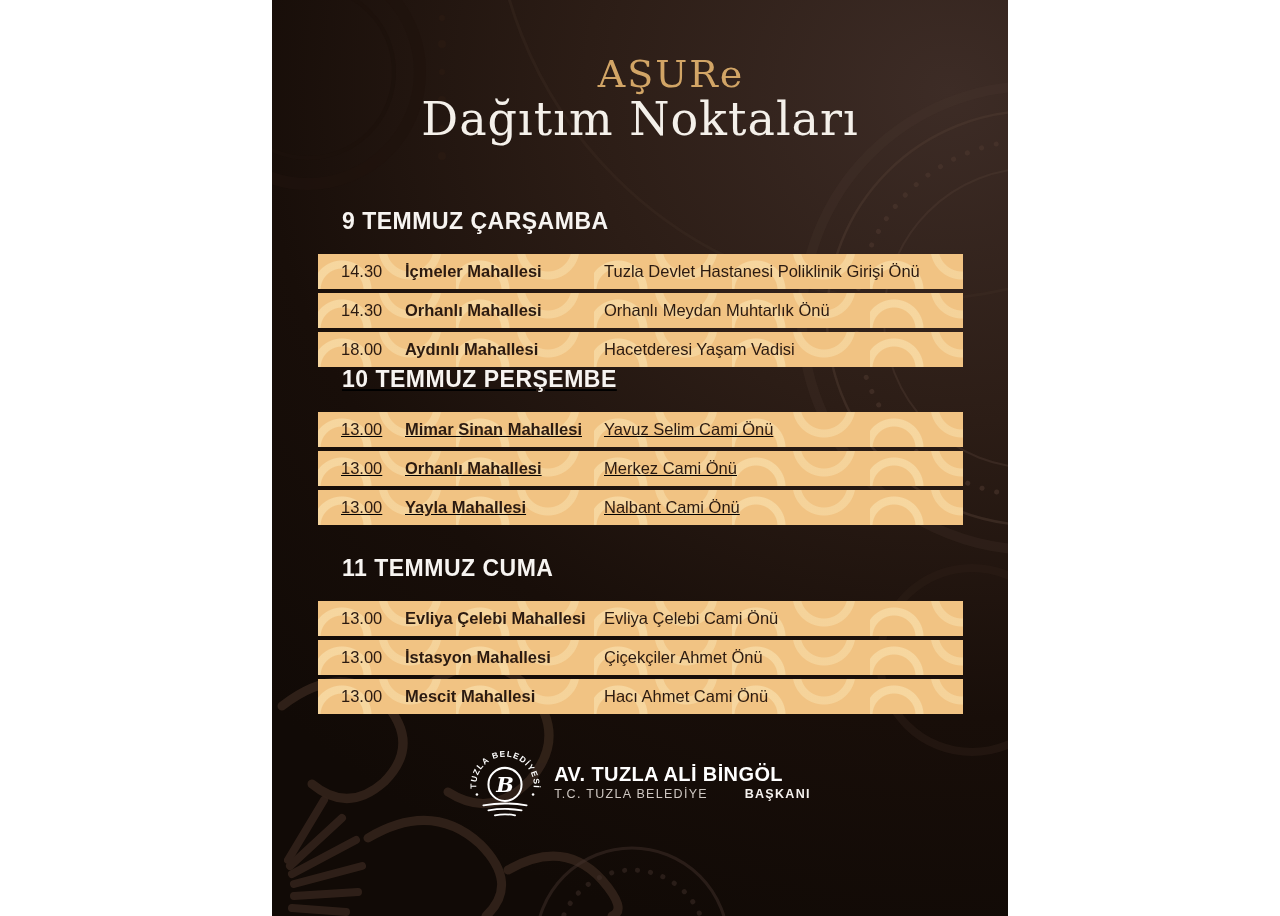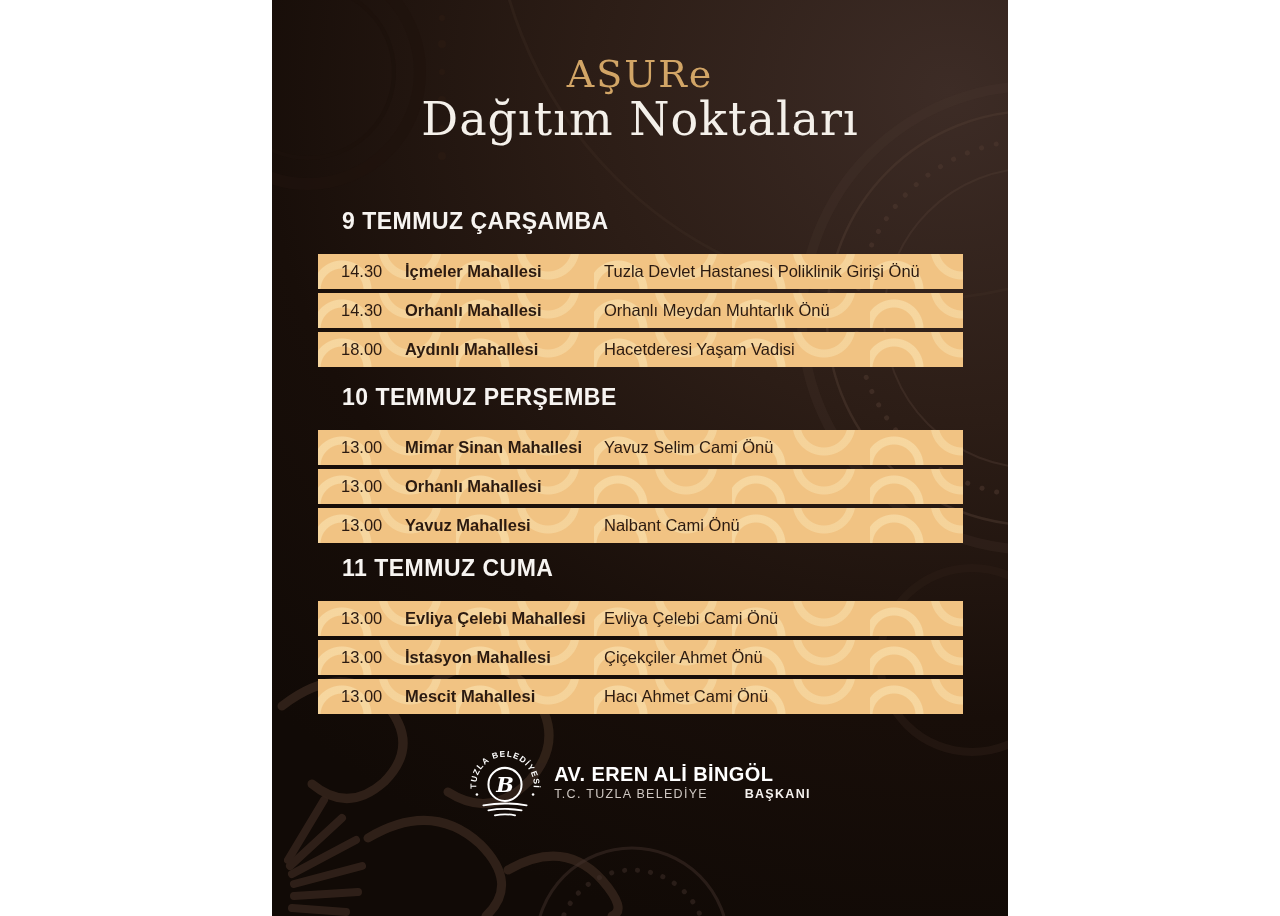--- a/index.html
+++ b/index.html
@@ -4,27 +4,27 @@
 <style>
   html,body{margin:0;padding:0;background:#ffffff;}
   .stage{position:relative;width:1280px;height:916px;background:#ffffff;overflow:hidden;
          font-family:"Liberation Sans",sans-serif;}
   .poster{position:absolute;left:272px;top:0;width:736px;height:916px;overflow:hidden;
           background:radial-gradient(130% 95% at 92% 10%, #3d2c26 0%, #2c1d16 38%, #180e09 72%, #110a06 100%);}
   .decor{position:absolute;inset:0;pointer-events:none;}
 
   .brand{position:absolute;left:0;top:54px;width:100%;text-align:center;
          font-family:"DejaVu Serif",serif;font-size:38px;line-height:40px;
-         color:#d2a566;letter-spacing:2px;}
+         color:#d2a566;letter-spacing:2px;padding-left:31px;}
   .subtitle{position:absolute;left:0;top:96px;width:100%;text-align:center;
          font-family:"DejaVu Serif",serif;font-size:46px;line-height:46px;
          color:#f4f0ea;letter-spacing:1px;}
 
   .section{position:absolute;left:46px;width:645px;}
-  .sec-1{top:196px;} .sec-2{top:372px;} .sec-3{top:543px;}
+  .sec-1{top:196px;} .sec-2{top:354px;text-decoration:underline;} .sec-3{top:543px;}
   .sec-header{margin:12px 0 19px 24px;font-size:23px;line-height:27px;font-weight:bold;
          color:#f7f4f1;letter-spacing:0.5px;}
   .row{position:relative;display:flex;align-items:center;height:35px;margin-bottom:4px;
          background-color:#f1c383;
          background-image:
            radial-gradient(circle at 24px 36px, rgba(250,230,182,0) 21px, rgba(250,230,182,.55) 22px, rgba(250,230,182,.55) 29px, rgba(250,230,182,0) 30px),
            radial-gradient(circle at 92px -6px, rgba(250,230,182,0) 23px, rgba(250,230,182,.45) 24px, rgba(250,230,182,.45) 31px, rgba(250,230,182,0) 32px);
          background-size:138px 58px;
          color:#2b1a10;font-size:16.5px;}
   .cell-time{width:64px;margin-left:23px;}
@@ -116,24 +116,25 @@
     <div class="section sec-2">
       <div class="sec-header">10 TEMMUZ PERŞEMBE</div>
       <div class="row">
         <span class="cell-time">13.00</span>
         <span class="cell-place">Mimar Sinan Mahallesi</span>
         <span class="cell-loc">Yavuz Selim Cami Önü</span>
       </div>
       <div class="row">
         <span class="cell-time">13.00</span>
         <span class="cell-place">Orhanlı Mahallesi</span>
+        <span class="cell-loc">Merkez Cami Önü</span>
       </div>
       <div class="row">
         <span class="cell-time">13.00</span>
-        <span class="cell-place">Yavuz Mahallesi</span>
+        <span class="cell-place">Yayla Mahallesi</span>
         <span class="cell-loc">Nalbant Cami Önü</span>
       </div>
     </div>
 
     <div class="section sec-3">
       <div class="sec-header">11 TEMMUZ CUMA</div>
       <div class="row">
         <span class="cell-time">13.00</span>
         <span class="cell-place">Evliya Çelebi Mahallesi</span>
         <span class="cell-loc">Evliya Çelebi Cami Önü</span>
@@ -162,19 +163,19 @@
         <circle cx="89" cy="66" r="1.8" fill="#ffffff"></circle>
         <circle cx="50" cy="52" r="23" fill="none" stroke="#ffffff" stroke-width="2.8"></circle>
         <text x="50" y="62" text-anchor="middle" font-family="DejaVu Serif, serif" font-style="italic" font-weight="bold" font-size="29" fill="#ffffff">B</text>
         <g fill="none" stroke="#ffffff" stroke-width="2.6" stroke-linecap="round">
           <path d="M 20 81 Q 50 76 80 81"></path>
           <path d="M 27 88 Q 50 84 73 88"></path>
           <path d="M 36 95 Q 50 92 64 95"></path>
         </g>
       </svg>
       <div class="footer-text">
-        <div class="footer-name">AV. EREN ALİ BİNGÖL</div>
+        <div class="footer-name">AV. TUZLA ALİ BİNGÖL</div>
         <div class="footer-title"><span>T.C. TUZLA BELEDİYE </span><span class="bold">BAŞKANI</span></div>
       </div>
     </div>
 
   </div>
 </div>
 
 </body></html>

